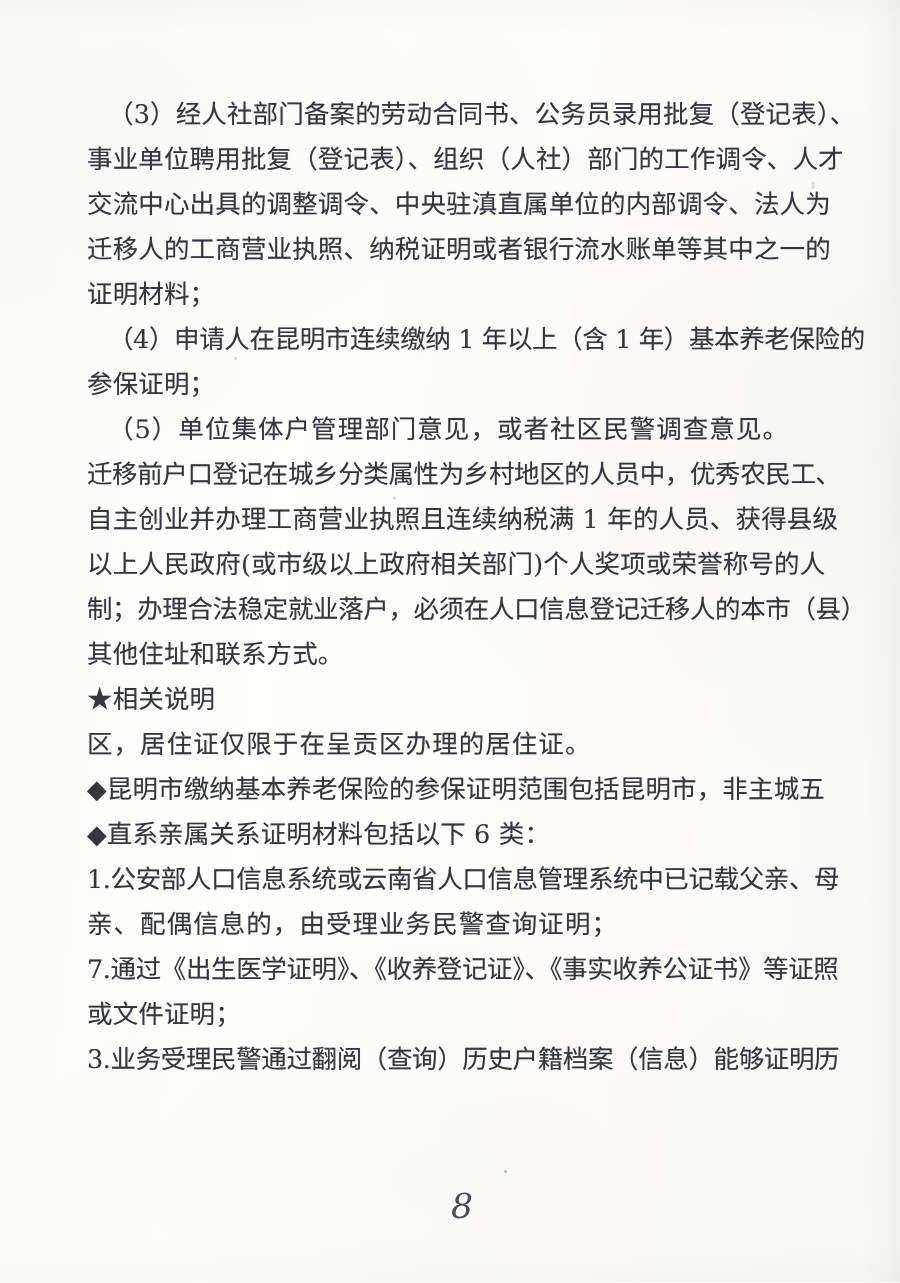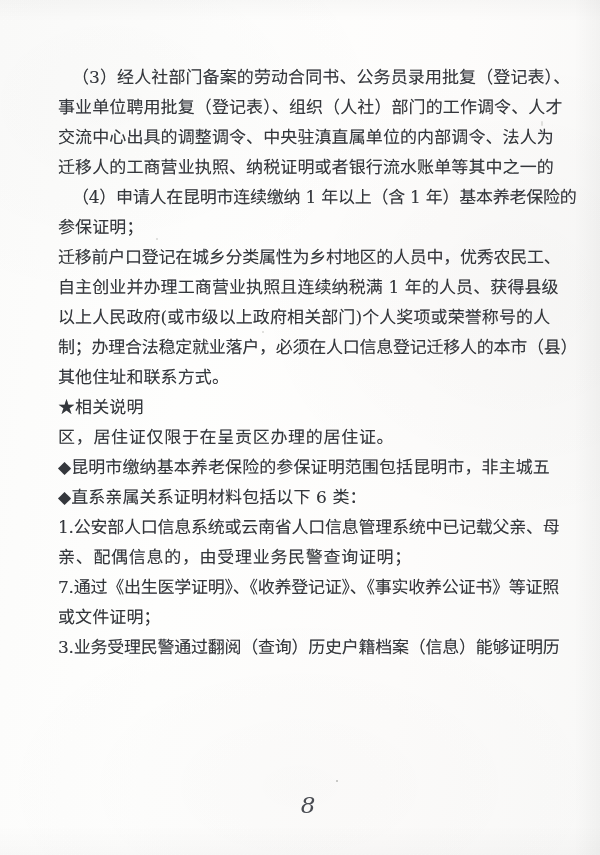--- a/index.html
+++ b/index.html
@@ -117,22 +117,24 @@
 
   <div id="scan-edge-top"></div>
   <div id="scan-edge-right"></div>
   <div id="scan-edge-bottom"></div>
 
   <div id="body-text">
       <div class="line indent ">（3）经人社部门备案的劳动合同书、公务员录用批复（登记表）、</div>
       <div class="line ">事业单位聘用批复（登记表）、组织（人社）部门的工作调令、人才</div>
       <div class="line ">交流中心出具的调整调令、中央驻滇直属单位的内部调令、法人为</div>
       <div class="line ">迁移人的工商营业执照、纳税证明或者银行流水账单等其中之一的</div>
+      <div class="line ">证明材料；</div>
       <div class="line indent tight">（4）申请人在昆明市连续缴纳 1 年以上（含 1 年）基本养老保险的</div>
       <div class="line ">参保证明；</div>
+      <div class="line indent wide">（5）单位集体户管理部门意见，或者社区民警调查意见。</div>
       <div class="line tight">迁移前户口登记在城乡分类属性为乡村地区的人员中，优秀农民工、</div>
       <div class="line ">自主创业并办理工商营业执照且连续纳税满 1 年的人员、获得县级</div>
       <div class="line ">以上人民政府(或市级以上政府相关部门)个人奖项或荣誉称号的人</div>
       <div class="line tight">制；办理合法稳定就业落户，必须在人口信息登记迁移人的本市（县）</div>
       <div class="line ">其他住址和联系方式。</div>
       <div class="line ">★相关说明</div>
       <div class="line wide">区，居住证仅限于在呈贡区办理的居住证。</div>
       <div class="line ">◆昆明市缴纳基本养老保险的参保证明范围包括昆明市，非主城五</div>
       <div class="line ">◆直系亲属关系证明材料包括以下 6 类：</div>
       <div class="line tight">1.公安部人口信息系统或云南省人口信息管理系统中已记载父亲、母</div>

